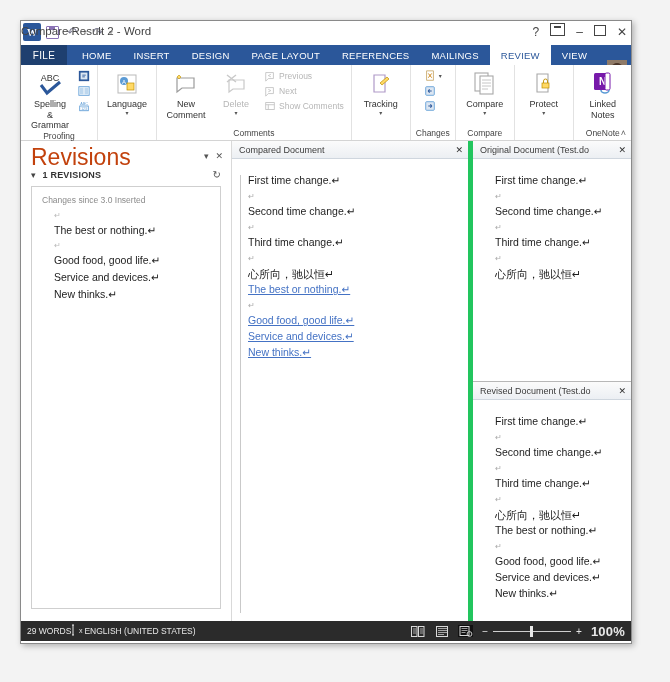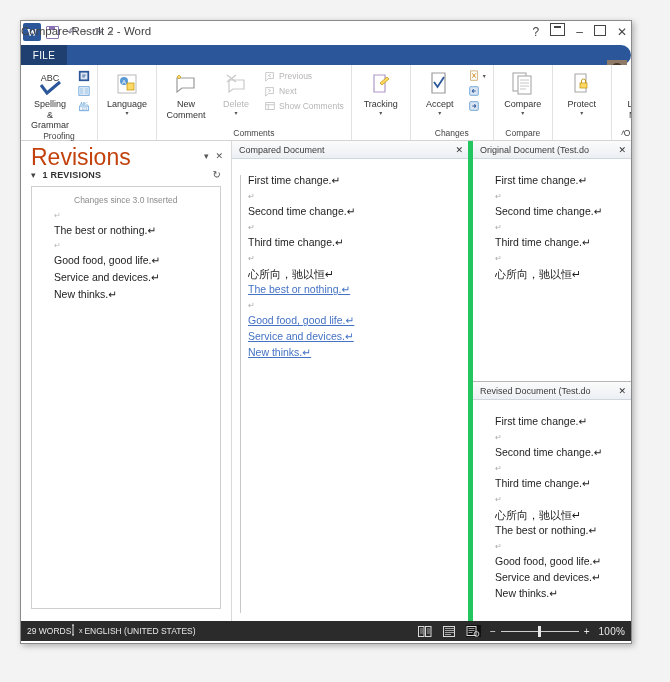--- a/index.html
+++ b/index.html
@@ -25,21 +25,21 @@
   .save-g:before{content:"";position:absolute;left:2px;top:-1px;width:6px;height:4px;background:#8a72b5;}
   .qsep{color:#b9b9b9;font-size:8px;}
   .title{position:absolute;left:0;right:0;top:4px;font-size:11.5px;color:#444;}
   .winbtns{position:absolute;right:4px;top:2px;display:flex;align-items:center;gap:11px;color:#444;}
   .winbtns span{font-size:12px;line-height:18px;cursor:default;}
   .ribopt{display:inline-block;width:13px;height:11px;border:1.4px solid #444;position:relative;}
   .ribopt:after{content:"";position:absolute;left:3px;top:1.5px;width:7px;height:2px;background:#444;}
   .maxbtn{display:inline-block;width:10px;height:9px;border:1.4px solid #444;}
 
   
-  .tabstrip{position:relative;height:20px;background:#2b579a;border-radius:10px;}
+  .tabstrip{position:relative;height:20px;background:#2b579a;}
   .tabfile{position:absolute;left:0;top:0;width:46px;height:20px;background:#1e3f6f;color:#fff;
            font-size:10px;letter-spacing:.3px;display:flex;align-items:center;justify-content:center;}
   .tabs{position:absolute;left:50px;top:0;display:flex;height:20px;align-items:stretch;}
   .tab{color:#fff;font-size:9.5px;letter-spacing:.25px;padding:0 11px;display:flex;align-items:center;
        white-space:nowrap;}
   .tab.active{background:#fff;color:#2b579a;}
   .userzone{position:absolute;right:4px;top:16px;height:17px;display:flex;align-items:center;gap:1px;}
   .username{color:#fff;font-size:9.5px;}
   .udrop{color:#fff;font-size:7px;}
   .avatar{width:20px;height:20px;background:#8f7a67;overflow:hidden;position:relative;}
@@ -76,21 +76,21 @@
   .revtitle{font-size:23px;color:#c2410c;font-weight:normal;line-height:20px;}
   .revhdbtns{display:flex;align-items:center;gap:7px;color:#555;padding-top:4px;}
   .revhdbtns span{font-size:9px;}
   .revsub{display:flex;align-items:center;justify-content:space-between;padding:2px 10px 6px 10px;}
   .revsubleft{display:flex;align-items:center;gap:7px;}
   .chev{font-size:9px;color:#444;}
   .revcount{font-size:9px;font-weight:bold;color:#333;letter-spacing:.2px;}
   .refresh{font-size:10px;color:#555;}
   .revbox{margin:0 10px 12px 10px;flex:1;border:1px solid #cfcfcf;background:#fff;padding:8px 10px;
           overflow:hidden;}
-  .revmeta{font-size:8.5px;color:#8b8b8b;margin-bottom:4px;margin-left:32px;}
+  .revmeta{font-size:8.5px;color:#8b8b8b;margin-bottom:4px;}
   .revline{font-size:10.5px;color:#222;line-height:17px;padding-left:12px;}
   .revline.blank{color:#b9b9b9;font-size:8px;line-height:13px;}
 
   
   .docs{flex:1;display:flex;position:relative;background:#f0f0f0;}
   .centercol{width:236px;display:flex;flex-direction:column;border-right:5px solid #22c55e;}
   .rightcol{flex:1;display:flex;flex-direction:column;}
 
   .pane{background:#fff;display:flex;flex-direction:column;overflow:hidden;}
   .panehead{height:17px;background:linear-gradient(#fbfbfb,#eceff3);border-bottom:1px solid #cfd6de;
@@ -110,21 +110,21 @@
           color:#e8e8e8;font-size:8.5px;padding:0 6px;}
   .stleft{display:flex;align-items:center;}
   .stspacer{flex:1;}
   .stright{display:flex;align-items:center;gap:9px;}
   .viewico{width:15px;height:12px;display:flex;align-items:center;justify-content:center;opacity:.92;}
   .viewico.sel{background:#0f0f0f;}
   .slider{display:flex;align-items:center;gap:5px;}
   .track{width:78px;height:1px;background:#cfcfcf;position:relative;}
   .thumb{position:absolute;left:37px;top:-5px;width:3px;height:11px;background:#e8e8e8;}
   .pm{font-size:10px;}
-  .zoomval{font-size:10px;letter-spacing:.2px;}
+  .zoomval{font-size:13px;letter-spacing:.2px;font-weight:bold;}
 </style>
 </head>
 <body>
 
 <div class="shot">
 <div class="window">
 
   <div class="titlebar">
     <div class="qat">
       <div class="wordlogo">W</div>
@@ -141,20 +141,30 @@
       <span>?</span>
       <span><i class="ribopt"></i></span>
       <span>–</span>
       <span><i class="maxbtn"></i></span>
       <span>✕</span>
     </div>
   </div>
 
   <div class="tabstrip">
     <div class="tabfile">FILE</div>
+    <div class="tabs">
+      <div class="tab">HOME</div>
+      <div class="tab">INSERT</div>
+      <div class="tab">DESIGN</div>
+      <div class="tab">PAGE LAYOUT</div>
+      <div class="tab">REFERENCES</div>
+      <div class="tab">MAILINGS</div>
+      <div class="tab active">REVIEW</div>
+      <div class="tab">VIEW</div>
+    </div>
     <div class="userzone">
       <span class="username">Wade Song</span>
       <span class="udrop">▾</span>
       <span class="avatar"></span>
     </div>
   </div>
 
   <div class="ribbon">
 
     <div class="grp">
@@ -274,30 +284,20 @@
           </div>
           <div>Tracking</div>
           <div class="carets">▾</div>
         </div>
       </div>
       <div class="grplabel"></div>
     </div>
 
     <div class="grp">
       <div class="grpitems">
-        <div class="bigbtn">
-          <div class="bigico">
-            <svg width="26" height="28" viewBox="0 0 26 28">
-              <path d="M5 3 h13 v20 h-13 z" fill="#fff" stroke="#9b9b9b" stroke-width="1.2"></path>
-              <path d="M7 12 L10.5 17 L17 7" stroke="#2b579a" stroke-width="1.8" fill="none"></path>
-            </svg>
-          </div>
-          <div>Accept</div>
-          <div class="carets">▾</div>
-        </div>
         <div class="smallcol">
           <div class="smallbtn">
             <svg class="sicon" viewBox="0 0 14 14">
                   <path d="M3 1 h8 v11 h-8 z" fill="#fff" stroke="#c8a96a"></path>
                   <path d="M5 4 L9 9 M9 4 L5 9" stroke="#c87a00" stroke-width="1"></path>
                 </svg>
             <span class="carets">▾</span>
           </div>
           <div class="smallbtn">
             <svg class="sicon" viewBox="0 0 14 14">

